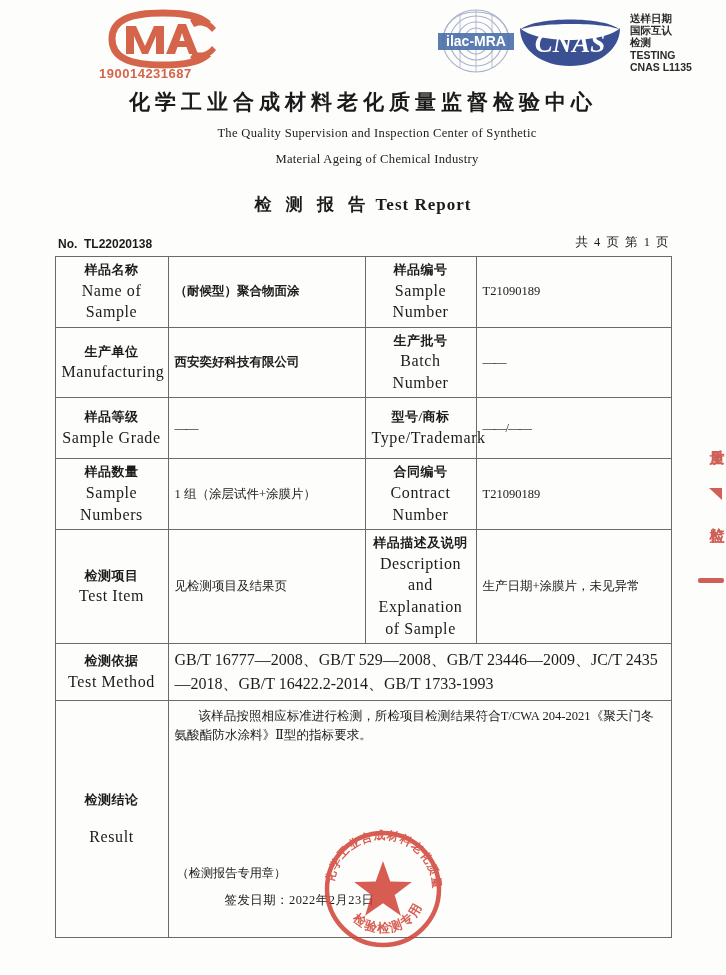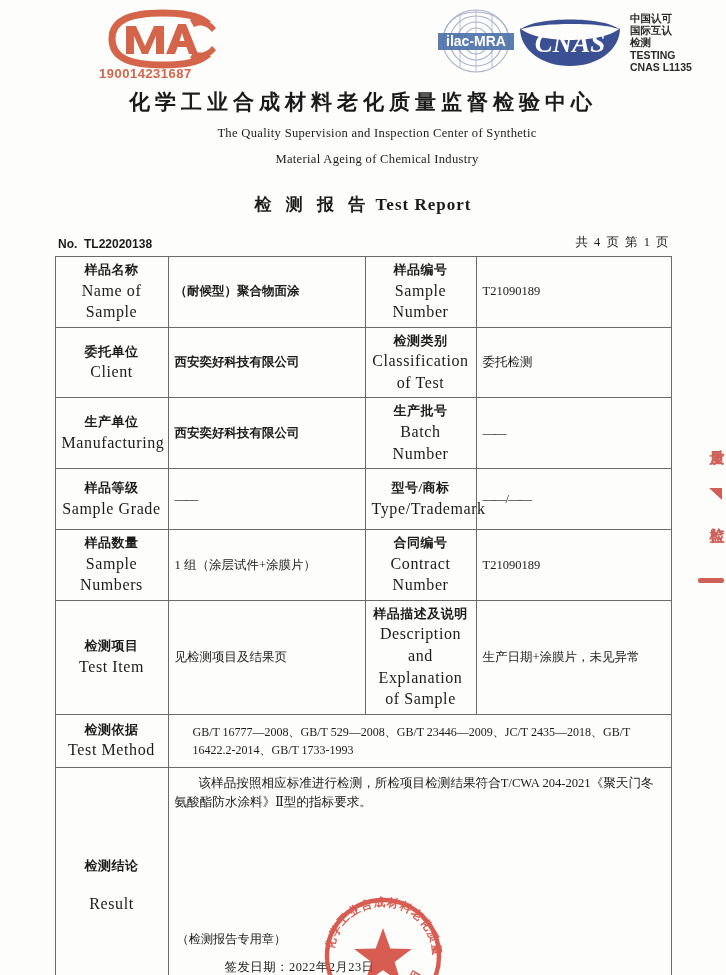--- a/index.html
+++ b/index.html
@@ -76,21 +76,21 @@
   .dash{letter-spacing:-1px;}
   .c1{width:113px;}
   .c2{width:197px;}
   .c3{width:111px;}
   .c4{width:195px;}
 
   .row-h1 td{height:52px;}
   .row-h2 td{height:52px;}
   .testitem td{height:66px;}
   .method td{height:44px;vertical-align:middle;}
-  .method .val{font-family:"Liberation Serif",serif;font-size:12px;line-height:1.5;padding-left:24px;}
+  .method .val{font-family:"Liberation Serif",serif;font-size:16px;line-height:1.5;padding-left:6px;}
   .result-row td{height:228px;vertical-align:top;}
   .result-label{vertical-align:middle !important;}
 
   .concl-body{position:relative;height:100%;}
   .concl-text{
     font-size:12.6px;line-height:1.5;text-indent:24px;padding:6px 8px 0 6px;
   }
   .stamp-note{
     position:absolute;left:8px;bottom:56px;font-size:12.2px;
   }
@@ -160,21 +160,21 @@
 
     <div class="cnas">
       <svg width="108" height="56" viewBox="0 0 108 56">
         <path d="M4 16 C18 2,90 2,104 16 C92 8,20 8,4 16 Z" fill="#3b4f93"></path>
         <path d="M4 14 C20 30,88 30,104 14 C104 36,82 52,54 52 C26 52,4 36,4 14 Z" fill="#3b4f93"></path>
         <text x="54" y="38" font-family="Liberation Serif, serif" font-size="27" font-weight="bold" font-style="italic" fill="#ffffff" text-anchor="middle">CNAS</text>
       </svg>
     </div>
 
     <div class="cnas-txt">
-      <span>中国认可</span>
+      <span>送样日期</span>
       <span>国际互认</span>
       <span>检测</span>
       <span>TESTING</span>
       <span>CNAS L1135</span>
     </div>
   </div>
 
   <div class="org-cn">化学工业合成材料老化质量监督检验中心</div>
   <div class="org-en">The Quality Supervision and Inspection Center of Synthetic</div>
   <div class="org-en second">Material Ageing of Chemical Industry</div>
@@ -207,32 +207,20 @@
           <span class="en">Name of Sample</span>
         </td>
         <td class="val bold">（耐候型）聚合物面涂</td>
         <td class="lbl">
           <span class="cn">样品编号</span>
           <span class="en">Sample Number</span>
         </td>
         <td class="val">T21090189</td>
       </tr>
 
-      <tr class="row-h2">
-        <td class="lbl">
-          <span class="cn">委托单位</span>
-          <span class="en">Client</span>
-        </td>
-        <td class="val bold">西安奕好科技有限公司</td>
-        <td class="lbl">
-          <span class="cn">检测类别</span>
-          <span class="en">Classification of Test</span>
-        </td>
-        <td class="val">委托检测</td>
-      </tr>
 
       <tr class="row-h2">
         <td class="lbl">
           <span class="cn">生产单位</span>
           <span class="en">Manufacturing</span>
         </td>
         <td class="val bold">西安奕好科技有限公司</td>
         <td class="lbl">
           <span class="cn">生产批号</span>
           <span class="en">Batch Number</span>

